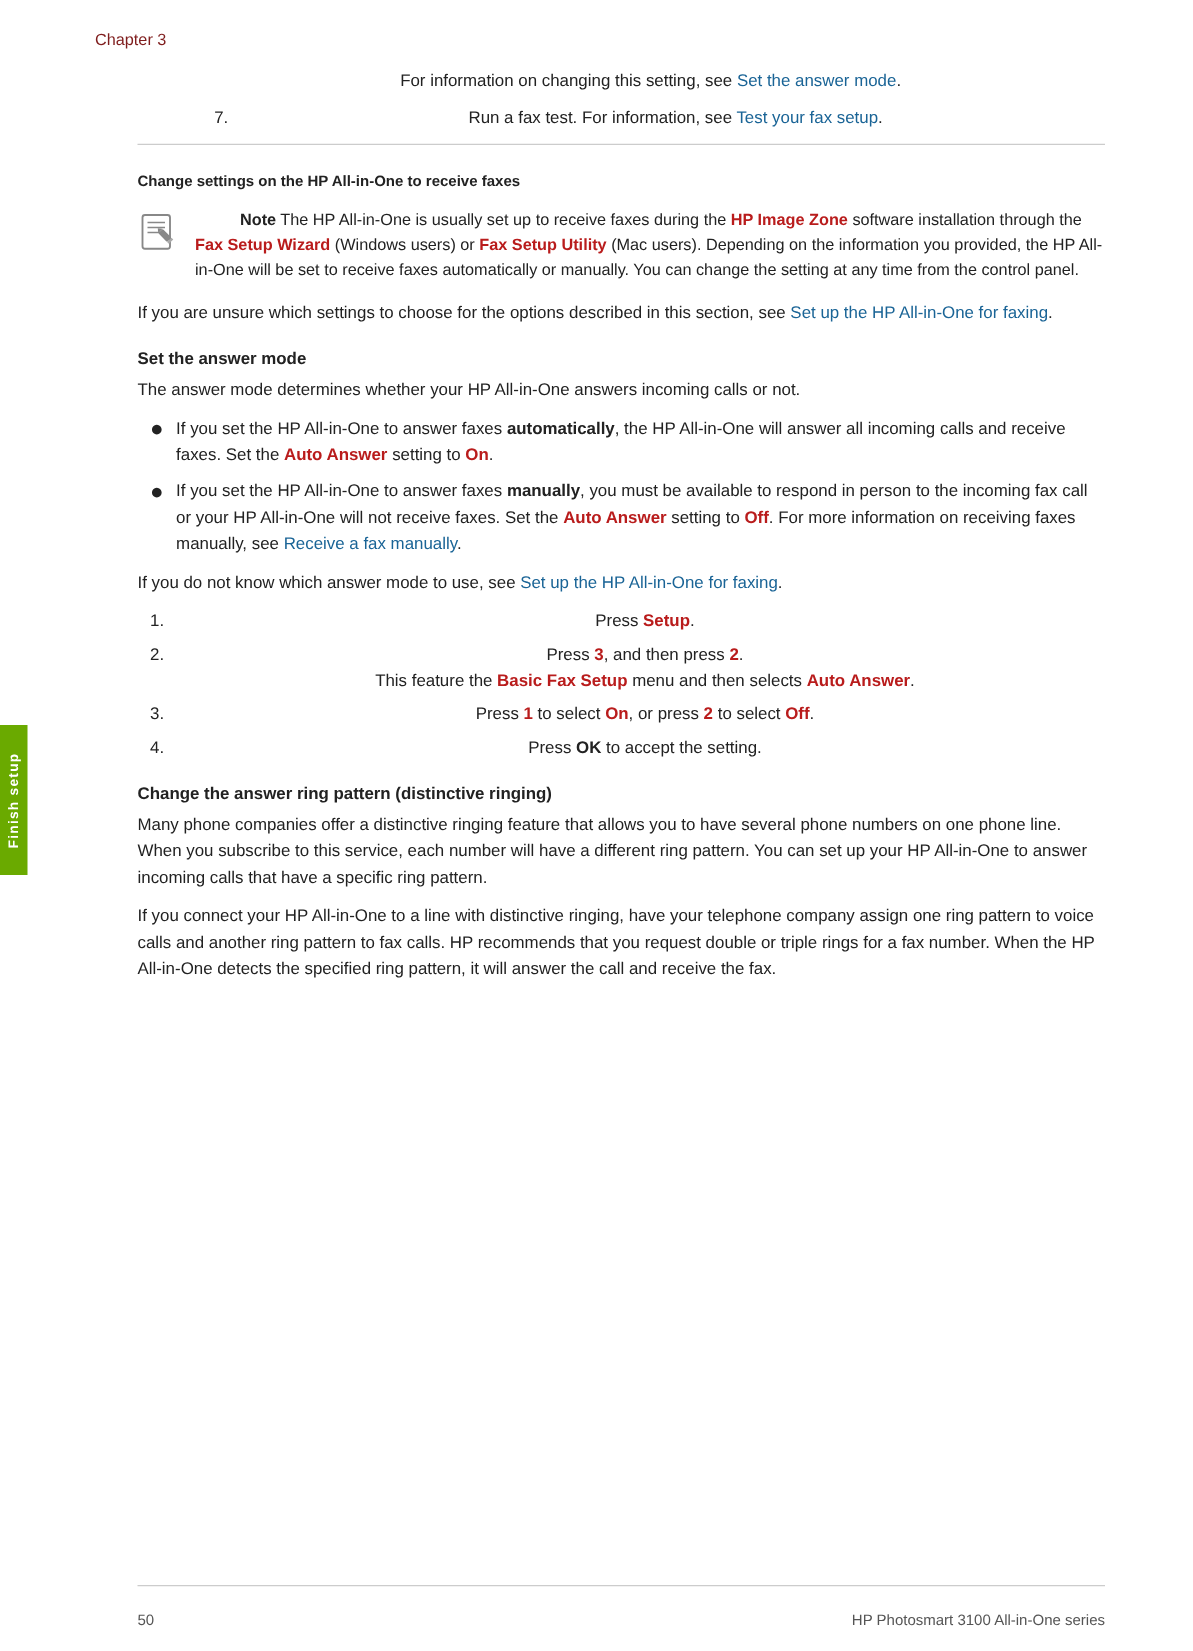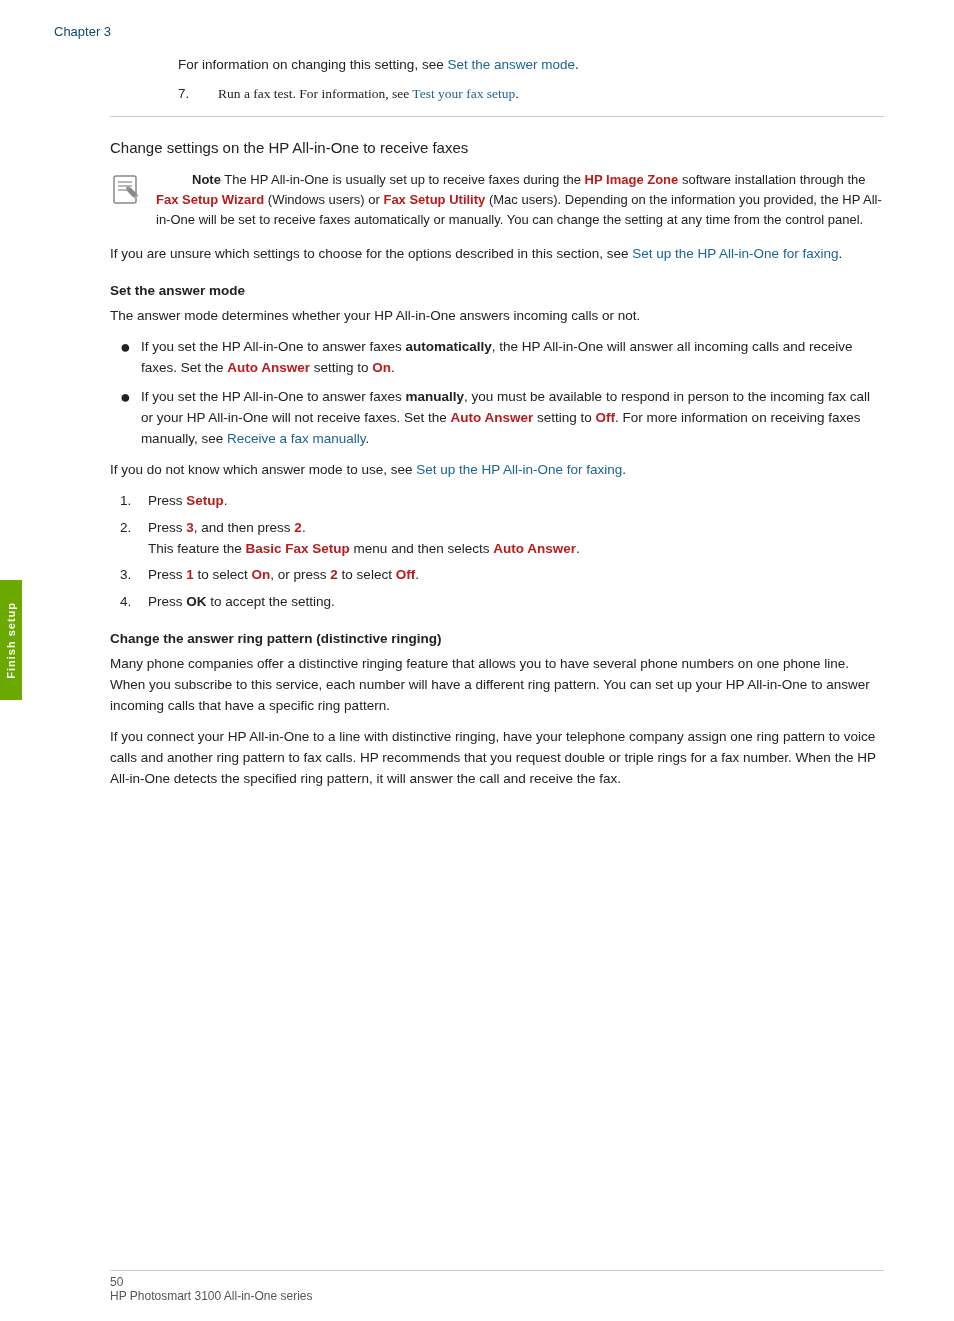--- a/index.html
+++ b/index.html
@@ -9,57 +9,57 @@
       background: #fff;
       font-family: Arial, Helvetica, sans-serif;
       font-size: 13.5px;
       color: #222;
       position: relative;
     }
 
     .chapter-label {
       position: absolute;
       top: 24px;
-      left: 54px;
+      left: 76px;
       font-size: 13px;
-      color: #0c4a6e;
+      color: #7f1d1d;
     }
 
     .main-content {
       margin-left: 110px;
       margin-right: 70px;
       padding-top: 55px;
     }
 
     .indent-block {
-      margin-left: 68px;
+      margin-left: 47px;
       margin-bottom: 6px;
+      text-align: center;
     }
 
     .numbered-item {
       display: flex;
       margin-bottom: 6px;
     }
     .numbered-item .num {
       min-width: 40px;
       font-size: 13.5px;
     }
     .numbered-item .content {
       flex: 1;
-      font-family: Liberation Serif, serif;
     }
 
     .link {
       color: #1a6496;
       text-decoration: none;
     }
 
     .section-heading {
-      font-size: 15px;
-      font-weight: normal;
+      font-size: 12px;
+      font-weight: bold;
       color: #222;
       margin-top: 22px;
       margin-bottom: 10px;
     }
 
     .sub-heading {
       font-size: 13.5px;
       font-weight: bold;
       color: #222;
       margin-top: 18px;
@@ -125,20 +125,21 @@
       gap: 8px;
       margin-bottom: 6px;
       line-height: 1.55;
     }
     .step-num {
       min-width: 20px;
       font-size: 13.5px;
     }
     .step-content {
       flex: 1;
+      text-align: center;
     }
 
     
     .side-tab {
       position: absolute;
       left: 0;
       top: 580px;
       width: 22px;
       height: 120px;
       background: #6aaa00;
@@ -158,22 +159,21 @@
     .footer {
       position: absolute;
       bottom: 18px;
       left: 110px;
       right: 70px;
       display: flex;
       justify-content: space-between;
       font-size: 12px;
       color: #555;
       border-top: 1px solid #ccc;
-      padding-top: 4px;
-      flex-direction: column;
+      padding-top: 20px;
     }
   </style>
 </head>
 <body>
 
 <div class="side-tab">
   <span class="side-tab-text">Finish setup</span>
 </div>
 
 <div class="chapter-label">Chapter 3</div>

